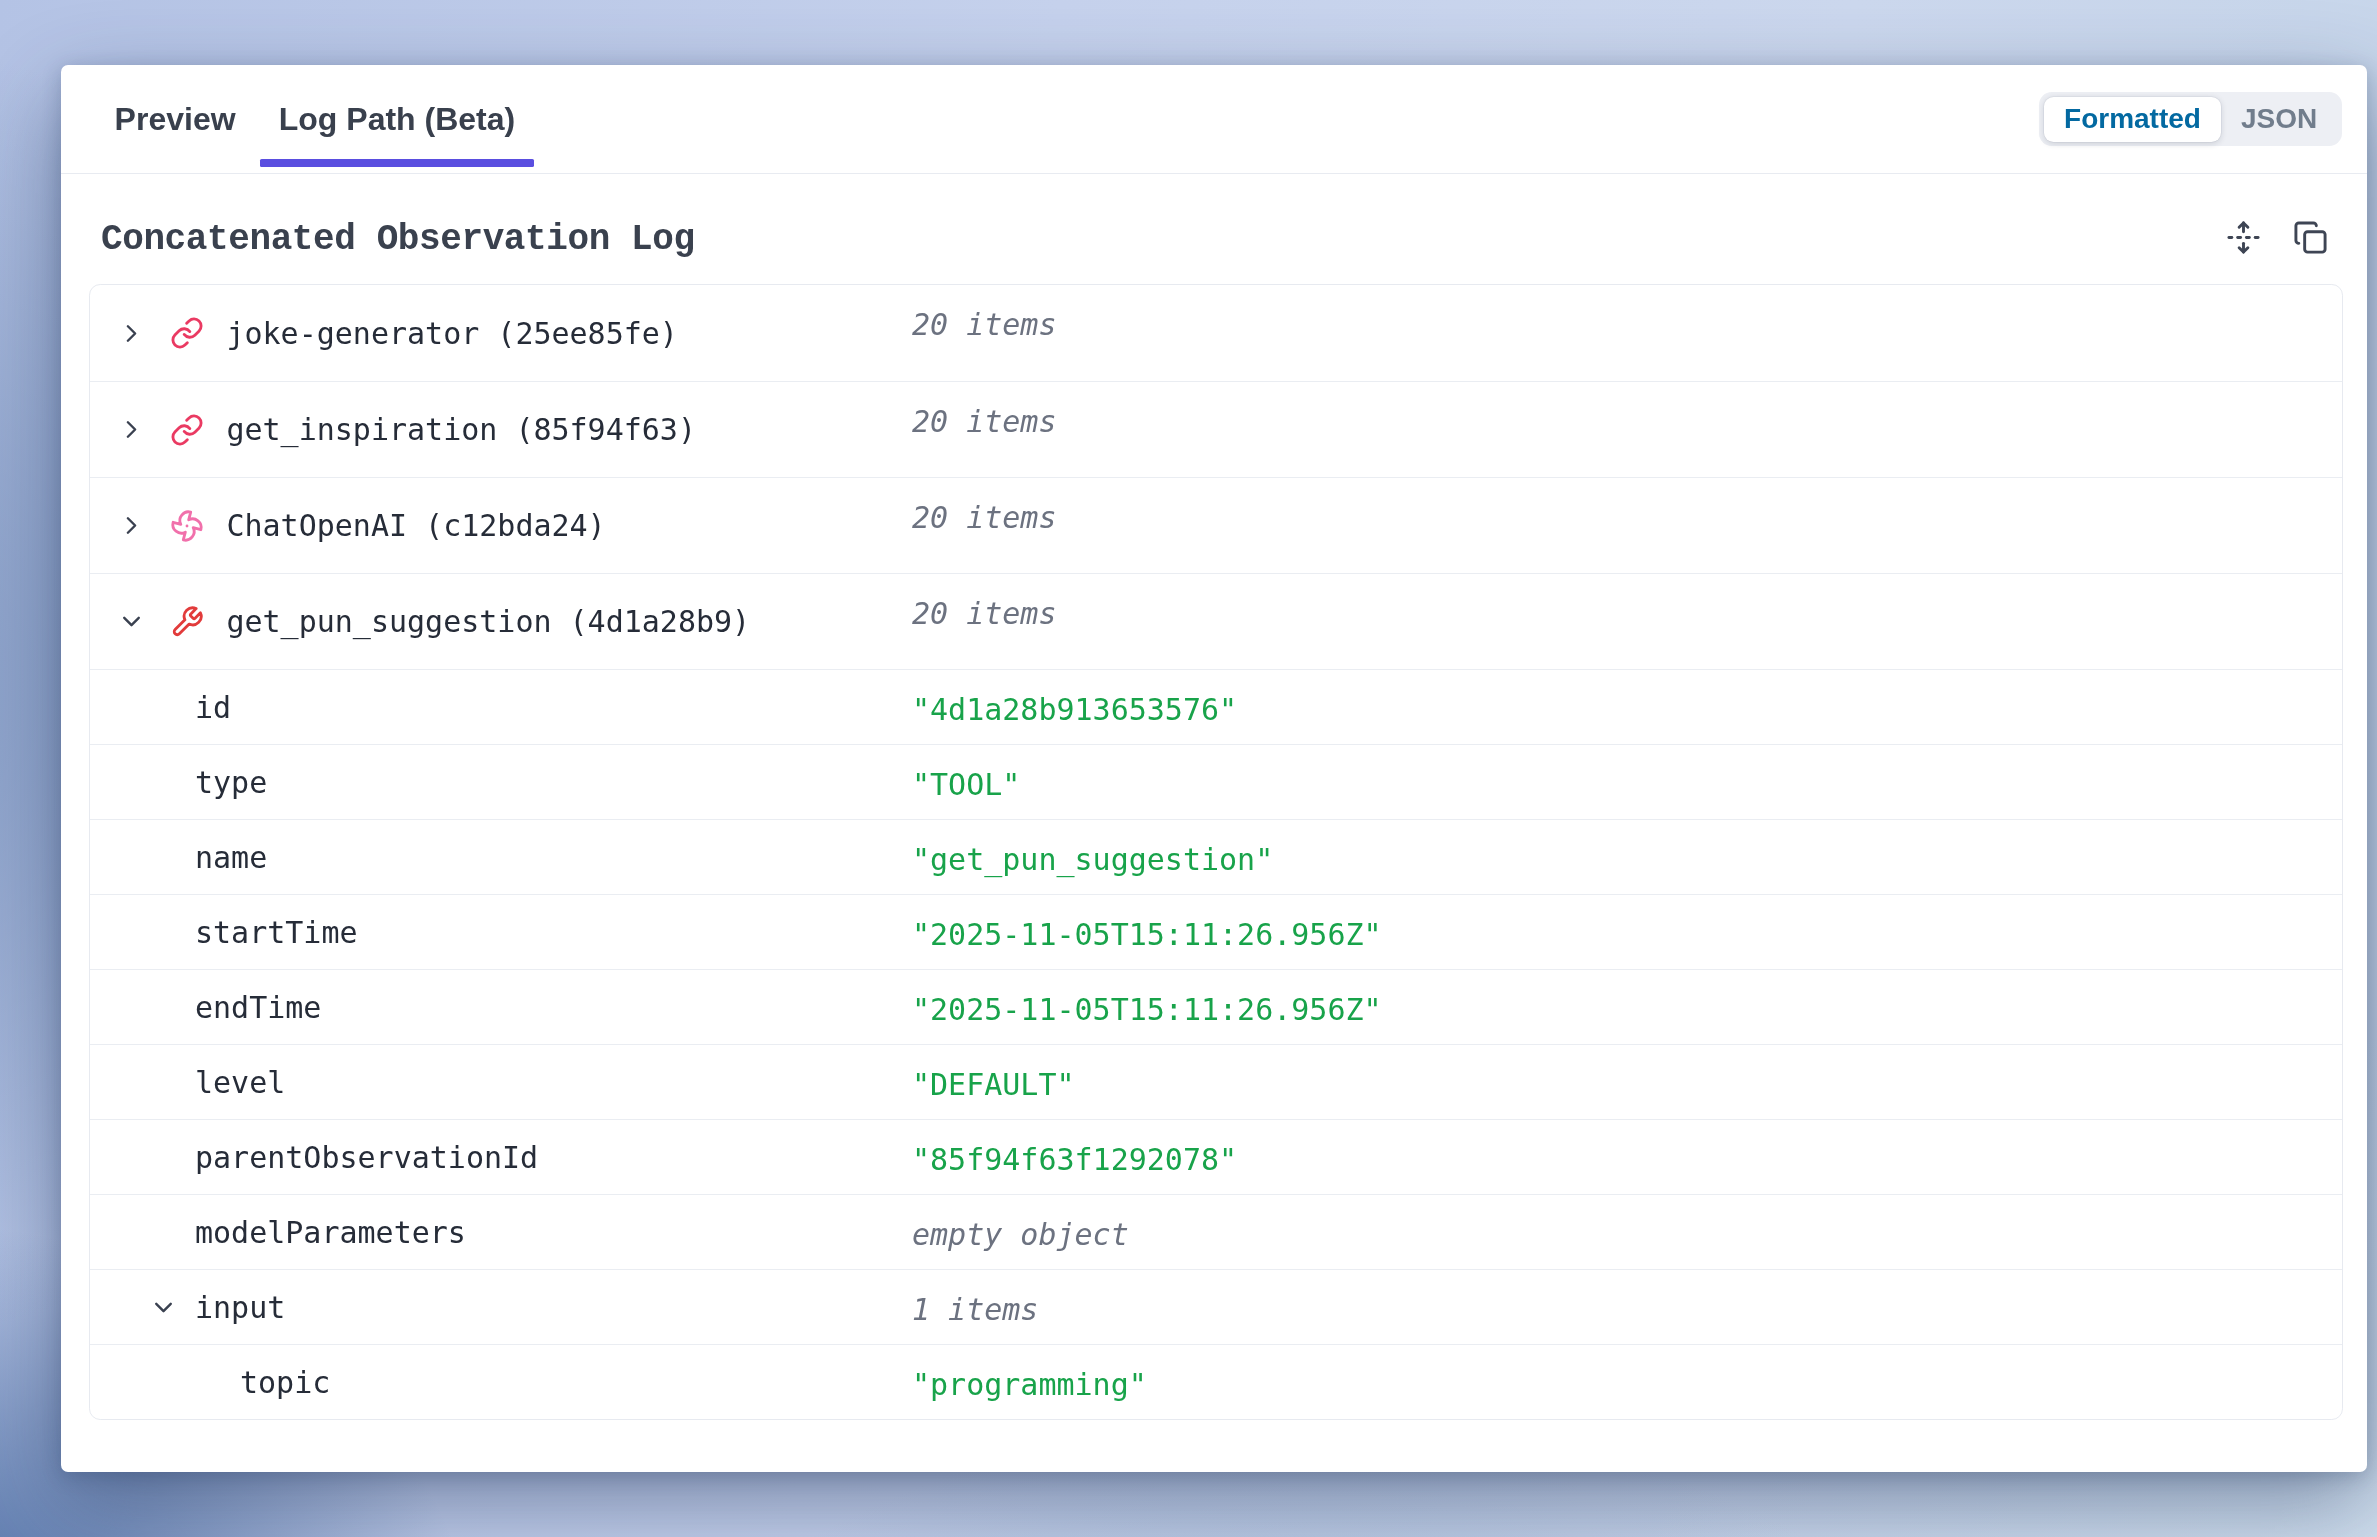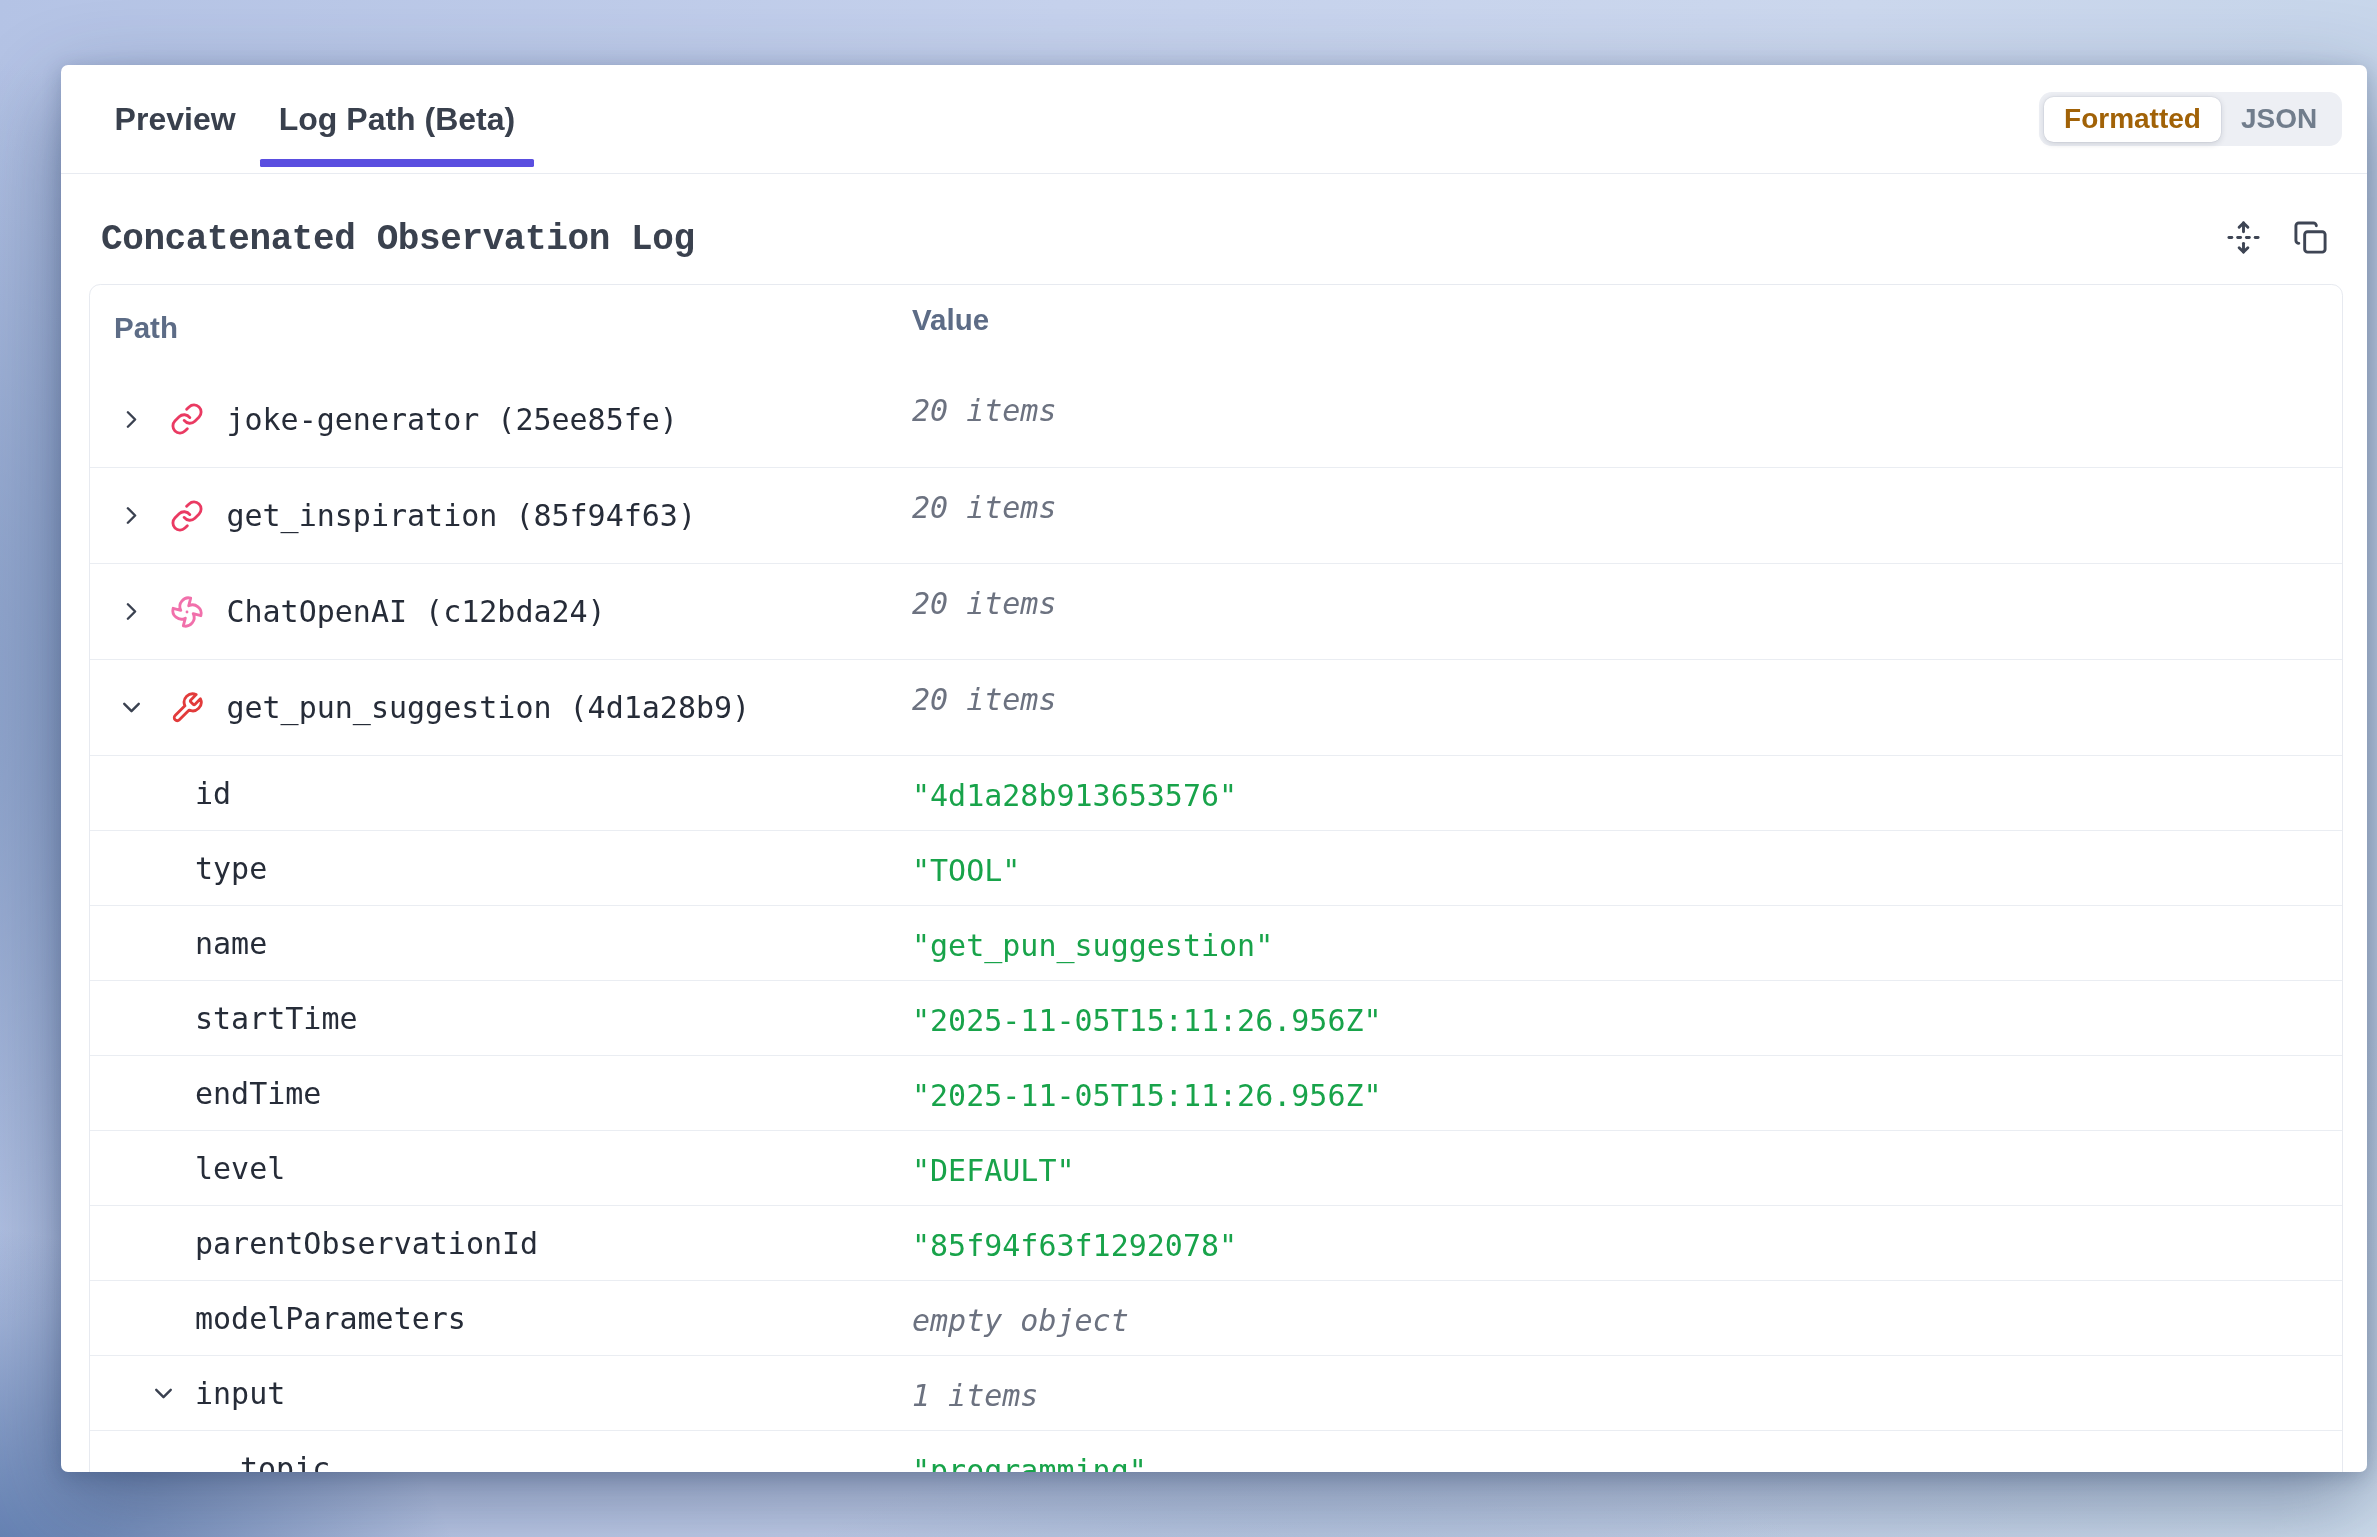--- a/index.html
+++ b/index.html
@@ -41,21 +41,21 @@
   .toggle {
     display:flex; align-items:center; height:54px; padding:4.8px;
     background:#edeff4; border-radius:12.8px;
   }
   .toggle-option {
     height:45px; display:flex; align-items:center; padding:0 20px;
     font-size:28px; font-weight:600; color:#717d8c; cursor:pointer; border-radius:9.6px;
     white-space:nowrap;
   }
   .toggle-option.selected {
-    background:#ffffff; color:#a16207;
+    background:#ffffff; color:#0369a1;
     box-shadow:0 1.6px 6.4px rgba(15,25,50,.14), 0 0 0 0.8px rgba(15,25,50,.05);
   }
 
   
   .section-header {
     display:flex; align-items:center; justify-content:space-between;
     margin-top:45px; padding:0 37px 0 40px;font-family:Liberation Mono, monospace;
   }
   .section-title { font-size:36px; font-weight:700; color:#3a414e; letter-spacing:-0.4px; }
   .header-actions { display:flex; align-items:center; gap:27px; }
@@ -126,24 +126,20 @@
       <div class="icon-btn">
           <span class="svg-slot"><svg viewBox="0 0 24 24" fill="none" stroke="currentColor" stroke-width="2" stroke-linecap="round" stroke-linejoin="round">
               <rect width="14" height="14" x="8" y="8" rx="2" ry="2"></rect>
               <path d="M4 16c-1.1 0-2-.9-2-2V4c0-1.1.9-2 2-2h10c1.1 0 2 .9 2 2"></path>
             </svg></span>
         </div>
     </div>
   </div>
 
   <div class="log-table">
-    <div class="row header-row">
-      <div class="cell-path col-header">Path</div>
-      <div class="cell-value col-header">Value</div>
-    </div>
     <div id="rows-mount">
         <div class="row obs-row">
           <div class="cell-path" style="padding-left: 27px;">
             <span class="chev" style="margin-right: 24px;">
               <svg viewBox="0 0 24 24" fill="none" stroke="currentColor" stroke-width="2" stroke-linecap="round" stroke-linejoin="round">
                 <path d="m9 18 6-6-6-6"></path>
               </svg>
             </span>
             <span class="type-icon" style="color: rgb(234, 58, 98); margin-right: 22.4px;">
               <svg viewBox="0 0 24 24" fill="none" stroke="currentColor" stroke-width="2" stroke-linecap="round" stroke-linejoin="round">

